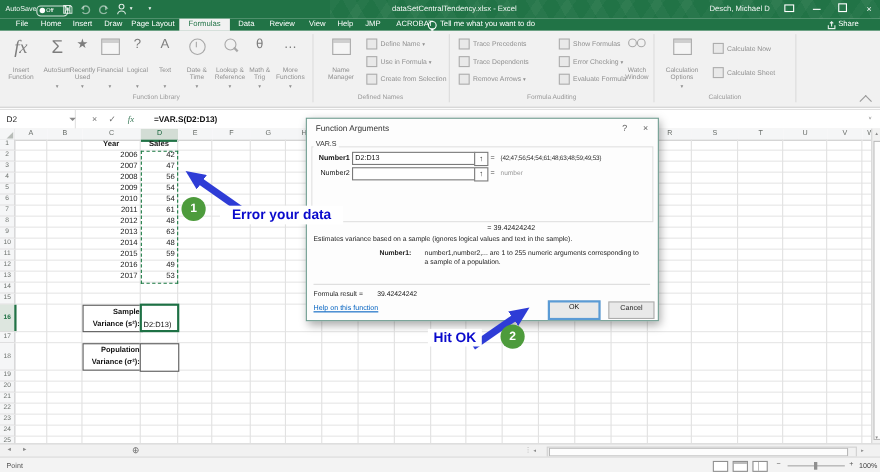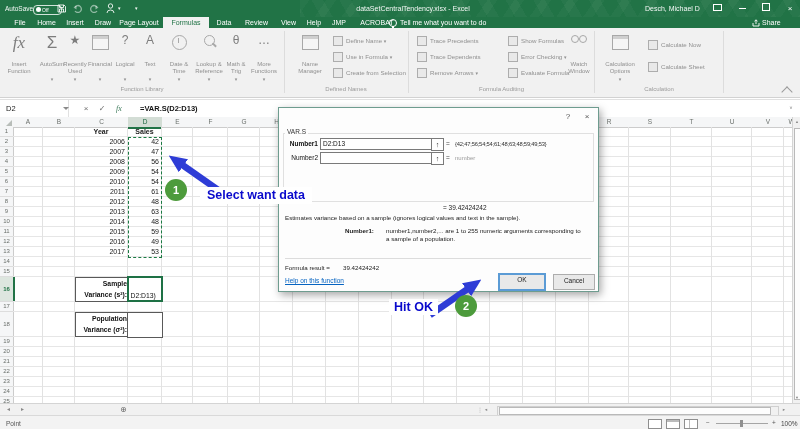--- a/index.html
+++ b/index.html
@@ -397,20 +397,21 @@
 <div class="abs" id="active-cell" style="left:126.5px;top:276px;width:32px;height:22px;z-index:12;">
   <div class="abs" style="left:2px;bottom:1px;">D2:D13)</div>
 </div>
 <div class="abs labelbox" style="left:75px;top:312px;width:51px;height:23px;line-height:11px;z-index:11;">
   <div>Population</div>
     <div>Variance (σ²):</div>
 </div>
 <div class="abs" style="left:127px;top:312px;width:34px;height:24px;border:1px solid #595959;background:#fff;z-index:11;"></div>
 
 <div class="abs" id="dialog">
+  <div class="abs" id="dlg-title" style="padding-left:8px;">Function Arguments</div>
   <div class="abs dlg-ctl" style="left:280px;">?</div>
   <div class="abs dlg-ctl" style="left:299px;">×</div>
   <div class="abs" id="dlg-fn">VAR.S</div>
   <div class="abs" id="dlg-frame"></div>
 
   <div class="abs arg-label" style="left:8px;top:30px;font-weight:bold;">Number1</div>
   <div class="abs arg-input" style="left:41px;top:30px;">D2:D13</div>
   <div class="abs arg-collapse" style="left:152px;top:30px;">↑</div>
   <div class="abs dlg-eq" style="left:167px;top:30px;">=</div>
   <div class="abs" style="left:176px;top:30px;font-size:5.8px;line-height:12px;color:#333;letter-spacing:-0.2px;">{42;47;56;54;54;61;48;63;48;59;49;53}</div>
@@ -437,21 +438,21 @@
 <svg class="abs" id="anno-svg" width="800" height="429">
   <defs>
     <marker id="ah" markerUnits="userSpaceOnUse" markerWidth="18" markerHeight="16" refX="3" refY="8" orient="auto">
       <path d="M0,0 L18,8 L0,16 z" fill="#2e3cd6"></path>
     </marker>
   </defs>
   <line x1="231" y1="199" x2="181" y2="164" stroke="#2e3cd6" stroke-width="6.5" marker-end="url(#ah)"></line>
   <line x1="430" y1="315" x2="469" y2="288" stroke="#2e3cd6" stroke-width="6.5" marker-end="url(#ah)"></line>
 </svg>
 <div class="abs anno-circle" style="left:165px;top:179px;">1</div>
-<div class="abs anno-label" style="left:200px;top:187px;width:112px;height:17px;line-height:17px;">Select want data</div>
+<div class="abs anno-label" style="left:200px;top:187px;width:112px;height:17px;line-height:17px;">Error your data</div>
 <div class="abs anno-circle" style="left:455px;top:295px;">2</div>
 <div class="abs anno-label" style="left:389px;top:299px;width:49px;height:16px;line-height:16px;">Hit OK</div>
 
 <div class="abs" id="vscroll">
   <div class="abs scr-arrow" style="left:0;top:0;">▲</div>
   <div class="abs" id="vthumb"></div>
   <div class="abs scr-arrow" style="left:0;top:276px;">▼</div>
 </div>
 
 <div class="abs" id="sheetbar">

